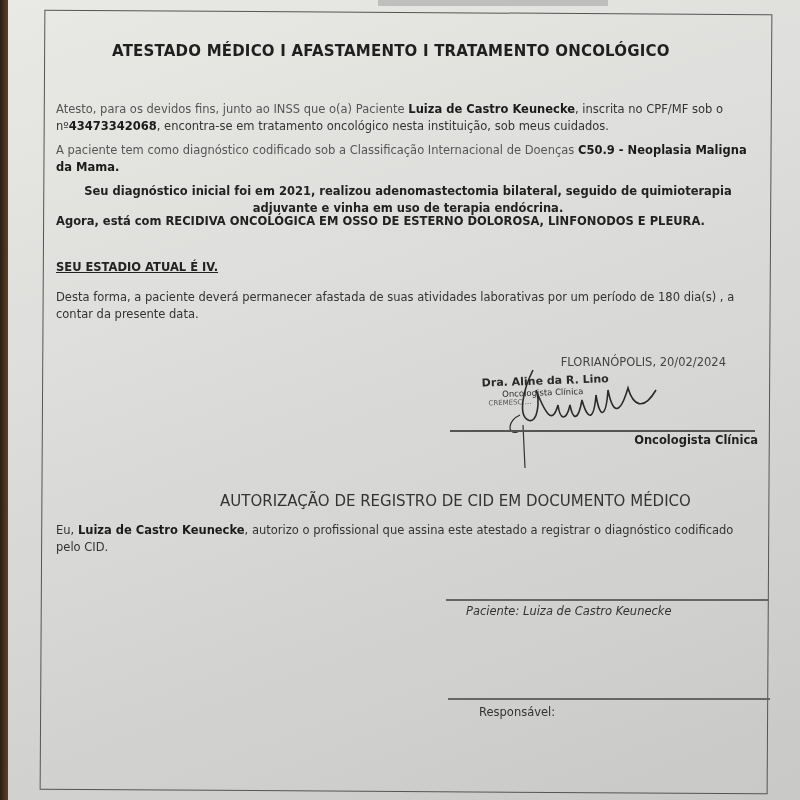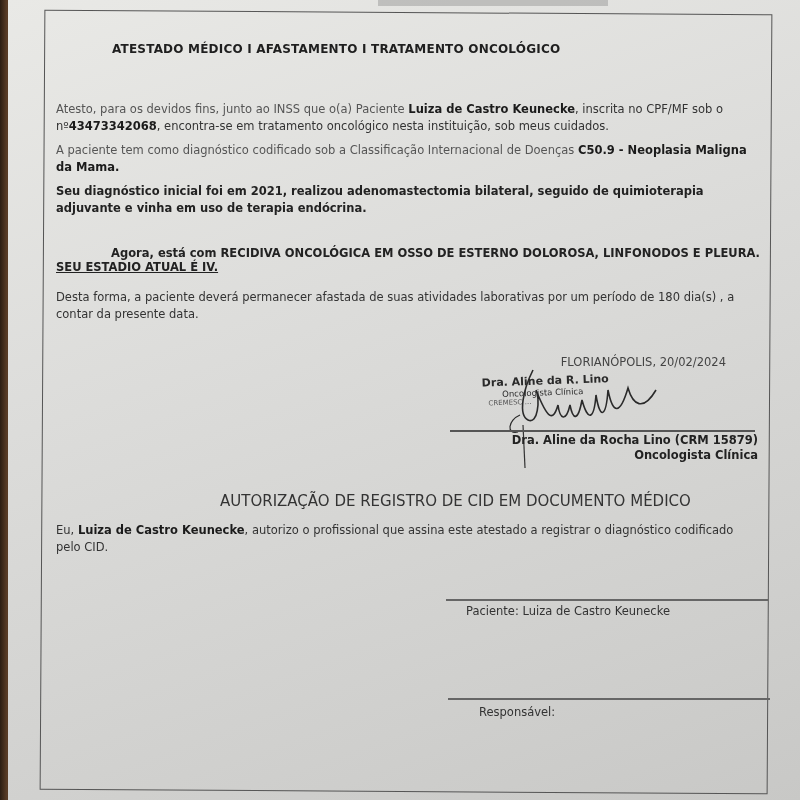--- a/index.html
+++ b/index.html
@@ -21,21 +21,21 @@
       border-left: 1.5px solid #555; border-right: 1.5px solid #555;
       border-top: 1.5px solid #555; border-bottom: 1.5px solid #555;
       transform: rotate(0.35deg);
     }
     .header-faint {
       position: absolute; left: 370px; top: 0px; width: 230px; height: 6px;
       background: rgba(120,120,120,0.35);
     }
     .title {
       position: absolute; left: 112px; top: 42px; width: 600px;
-      font-size: 12px; font-weight: bold; color: #1f1f1f; letter-spacing: 0.2px;
+      font-size: 15px; font-weight: bold; color: #1f1f1f; letter-spacing: 0.2px;
       white-space: nowrap;
     }
     .p {
       position: absolute; left: 56px; width: 704px;
       font-size: 11.5px; line-height: 17px; color: #333;
     }
     .p b { color: #1b1b1b; }
     .light { color: #555; }
     .bold-para { font-weight: bold; color: #222; }
     .city {
@@ -80,23 +80,23 @@
 <div class="title">ATESTADO MÉDICO I AFASTAMENTO I TRATAMENTO ONCOLÓGICO</div>
 
 <div class="p" style="top:94px;margin-top:7px;">
   <span class="light">Atesto, para os devidos fins, junto ao INSS que o(a) Paciente </span><b>Luiza de Castro Keunecke</b><span>, inscrita no CPF/MF sob o nº</span><b>43473342068</b><span>, encontra-se em tratamento oncológico nesta instituição, sob meus cuidados.</span>
 </div>
 
 <div class="p" style="top:142px;">
   <span class="light">A paciente tem como diagnóstico codificado sob a Classificação Internacional de Doenças </span><b>C50.9 - Neoplasia Maligna da Mama.</b>
 </div>
 
-<div class="p bold-para" style="top:183px;">Seu diagnóstico inicial foi em 2021, realizou adenomastectomia bilateral, seguido de quimioterapia adjuvante e vinha em uso de terapia endócrina.</div>
+<div class="p bold-para" style="top:183px;text-align:center;">Seu diagnóstico inicial foi em 2021, realizou adenomastectomia bilateral, seguido de quimioterapia adjuvante e vinha em uso de terapia endócrina.</div>
 
-<div class="p bold-para" style="top:245px;text-align:right;">Agora, está com RECIDIVA ONCOLÓGICA EM OSSO DE ESTERNO DOLOROSA, LINFONODOS E PLEURA.</div>
+<div class="p bold-para" style="top:213px;">Agora, está com RECIDIVA ONCOLÓGICA EM OSSO DE ESTERNO DOLOROSA, LINFONODOS E PLEURA.</div>
 
 <div class="p bold-para" style="top:259px;text-decoration:underline;">SEU ESTADIO ATUAL É IV.</div>
 
 <div class="p" style="top:289px;">Desta forma, a paciente deverá permanecer afastada de suas atividades laborativas por um período de 180 dia(s) , a contar da presente data.</div>
 
 <div class="city">FLORIANÓPOLIS, 20/02/2024</div>
 
 <div class="stamp">
   <div class="l1">Dra. Aline da R. Lino</div>
   <div class="l2">Oncologista Clínica</div>
@@ -104,27 +104,26 @@
 </div>
 
 <svg class="sig-svg" width="190" height="110" viewBox="0 0 190 110">
   <path d="M55 10 C45 30, 40 55, 50 60 C60 65, 62 40, 58 30 C70 60, 75 62, 80 45 C82 60, 88 62, 92 45 C95 60, 100 62, 104 40 C110 62, 116 60, 118 35 C122 60, 128 58, 130 30 C135 55, 142 55, 150 28 C155 45, 165 52, 178 30" fill="none" stroke="#2a2a2a" stroke-width="1.6"></path>
   <path d="M42 55 C30 60, 28 75, 40 72" fill="none" stroke="#2a2a2a" stroke-width="1.2"></path>
   <path d="M45 65 L47 108" fill="none" stroke="#333" stroke-width="1.2"></path>
 </svg>
 
 <div class="sig-line"></div>
 <div class="doctor">
-  <div>Dra. Aline da Rocha Lino (CRM 15879)</div>
   <div>Oncologista Clínica</div>
 </div>
 
 <div class="auth-title">AUTORIZAÇÃO DE REGISTRO DE CID EM DOCUMENTO MÉDICO</div>
 
 <div class="p" style="top:522px;">
   <span>Eu, </span><b>Luiza de Castro Keunecke</b><span>, autorizo o profissional que assina este atestado a registrar o diagnóstico codificado pelo CID.</span>
 </div>
 
 <div class="line2" style="left:446px; top:599px; width:322px;"></div>
-<div class="sigtext" style="left:466px; top:604px;">Paciente: Luiza de Castro Keunecke</div>
+<div class="sigtext" style="left:466px; top:604px;font-style:italic;">Paciente: Luiza de Castro Keunecke</div>
 
 <div class="line2" style="left:448px; top:698px; width:322px;"></div>
 <div class="sigtext" style="left:470px; top:705px;margin-left:9px;">Responsável:</div>
 
 </body></html>

